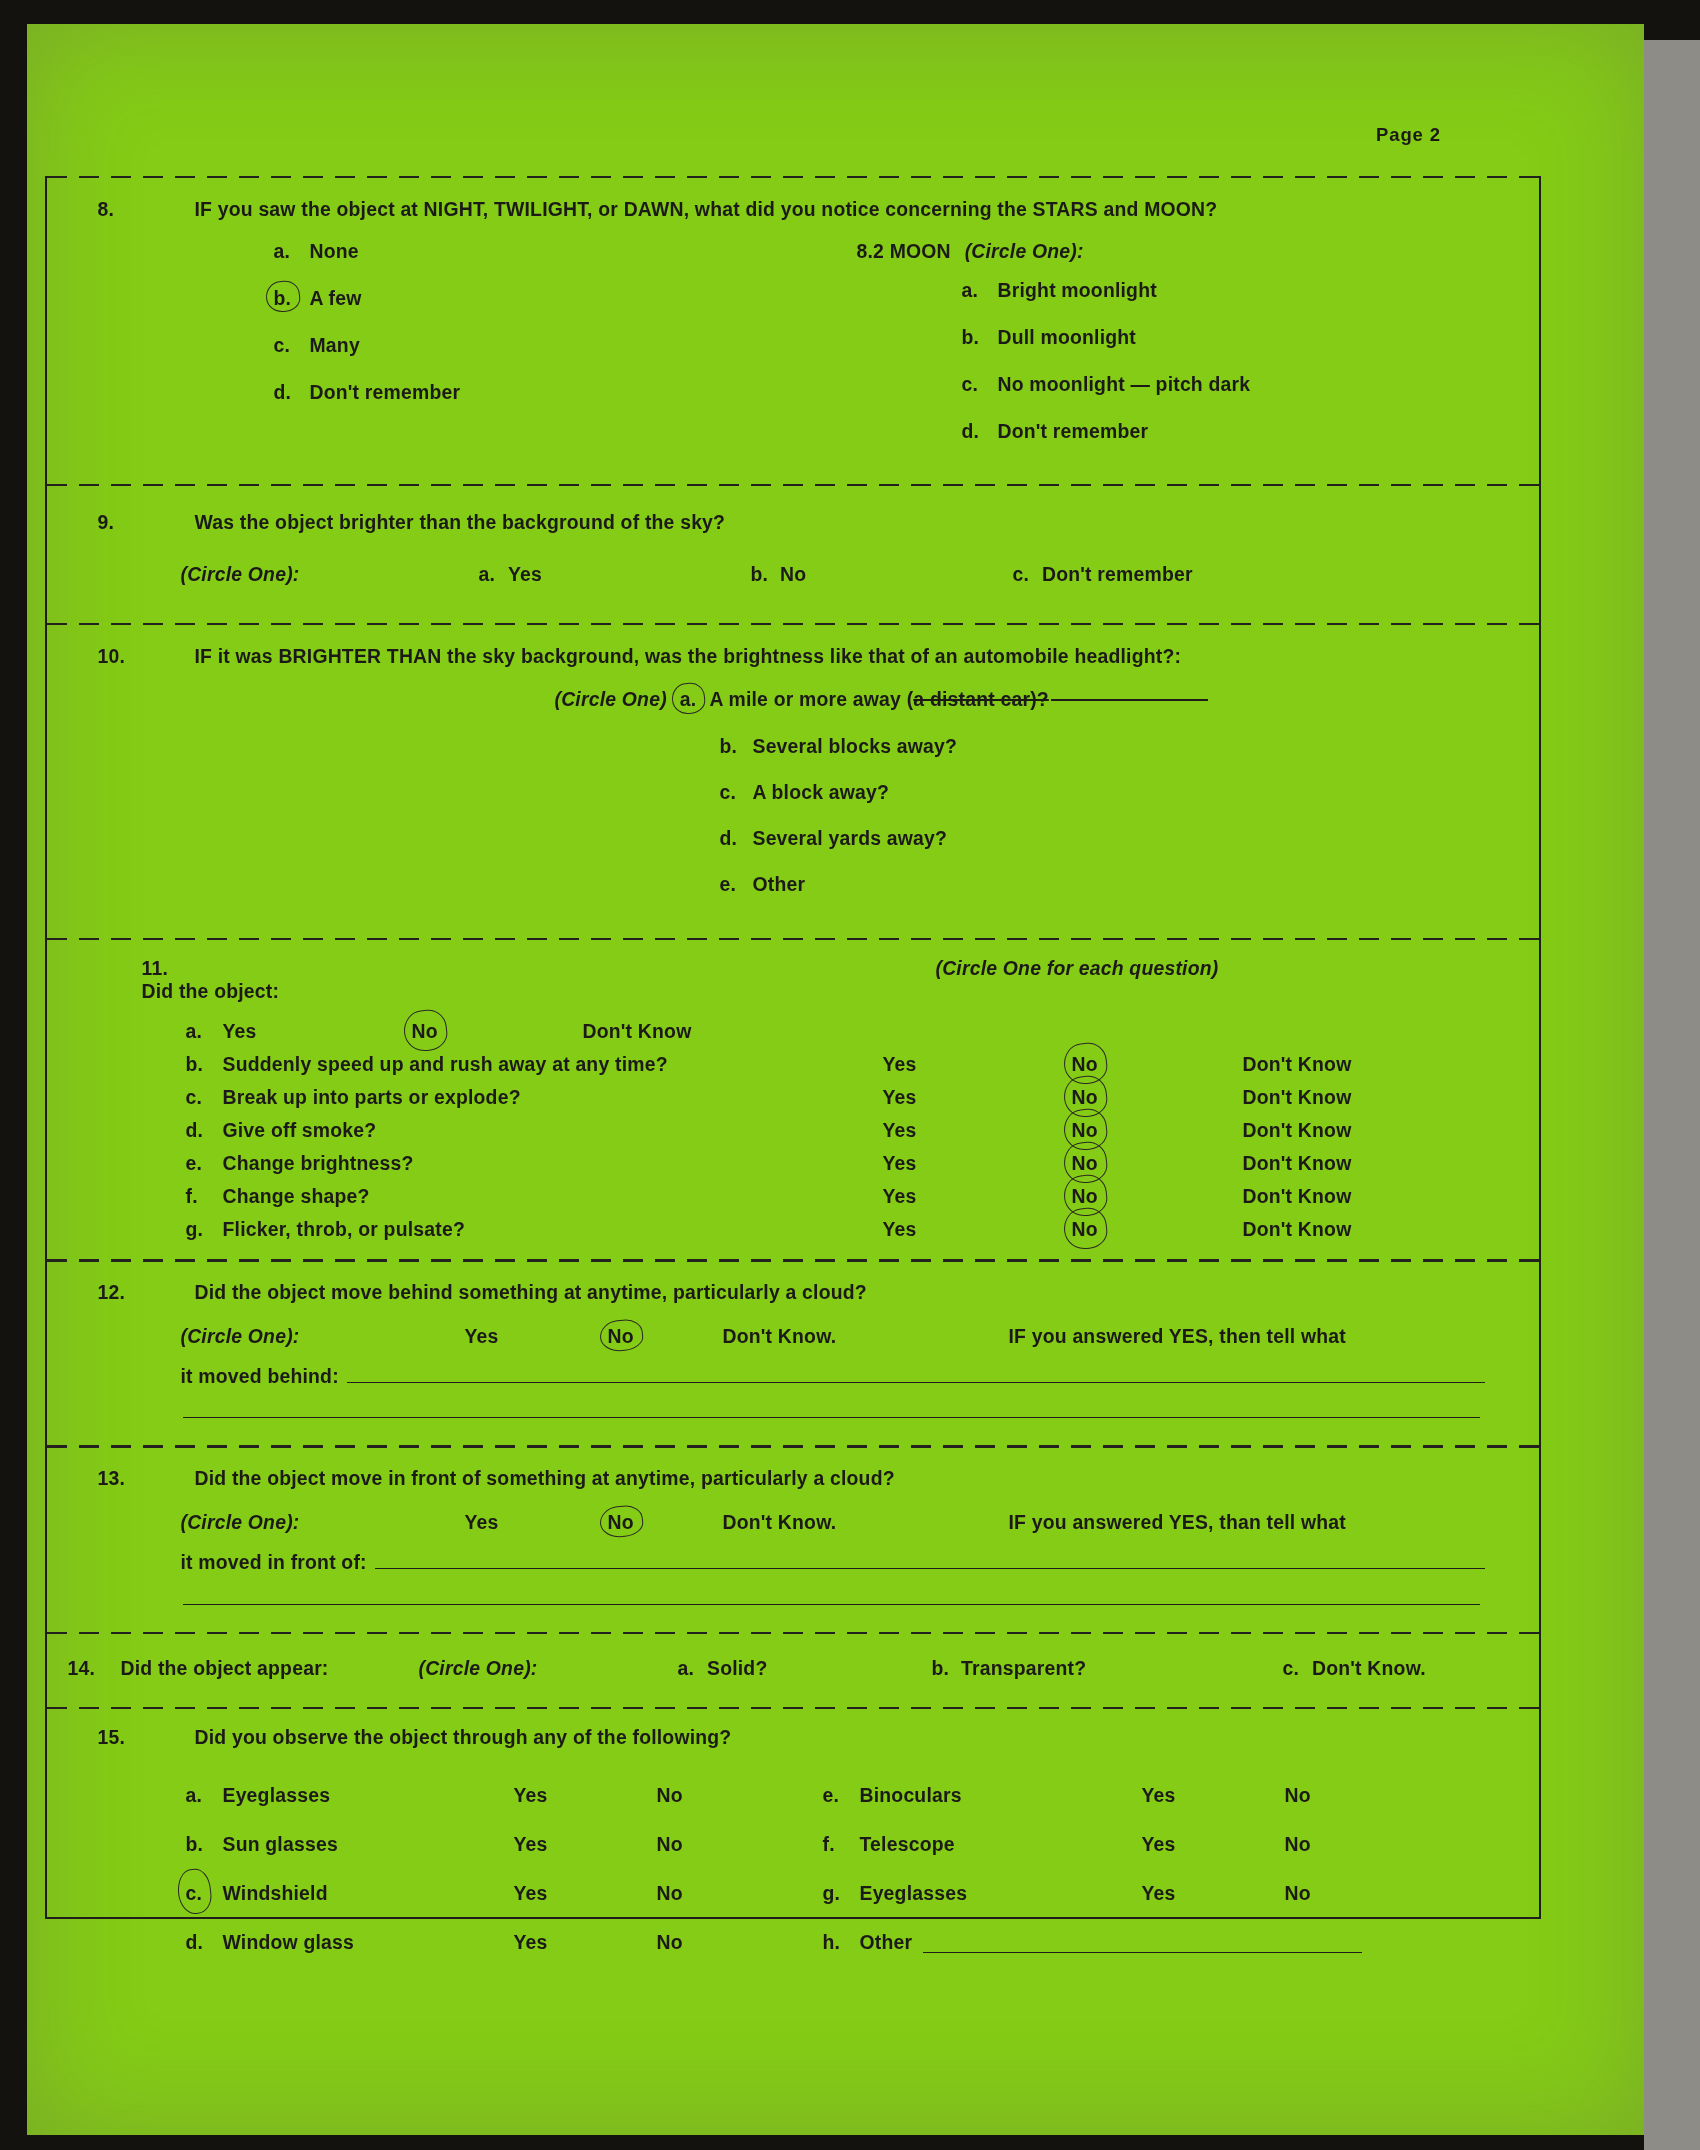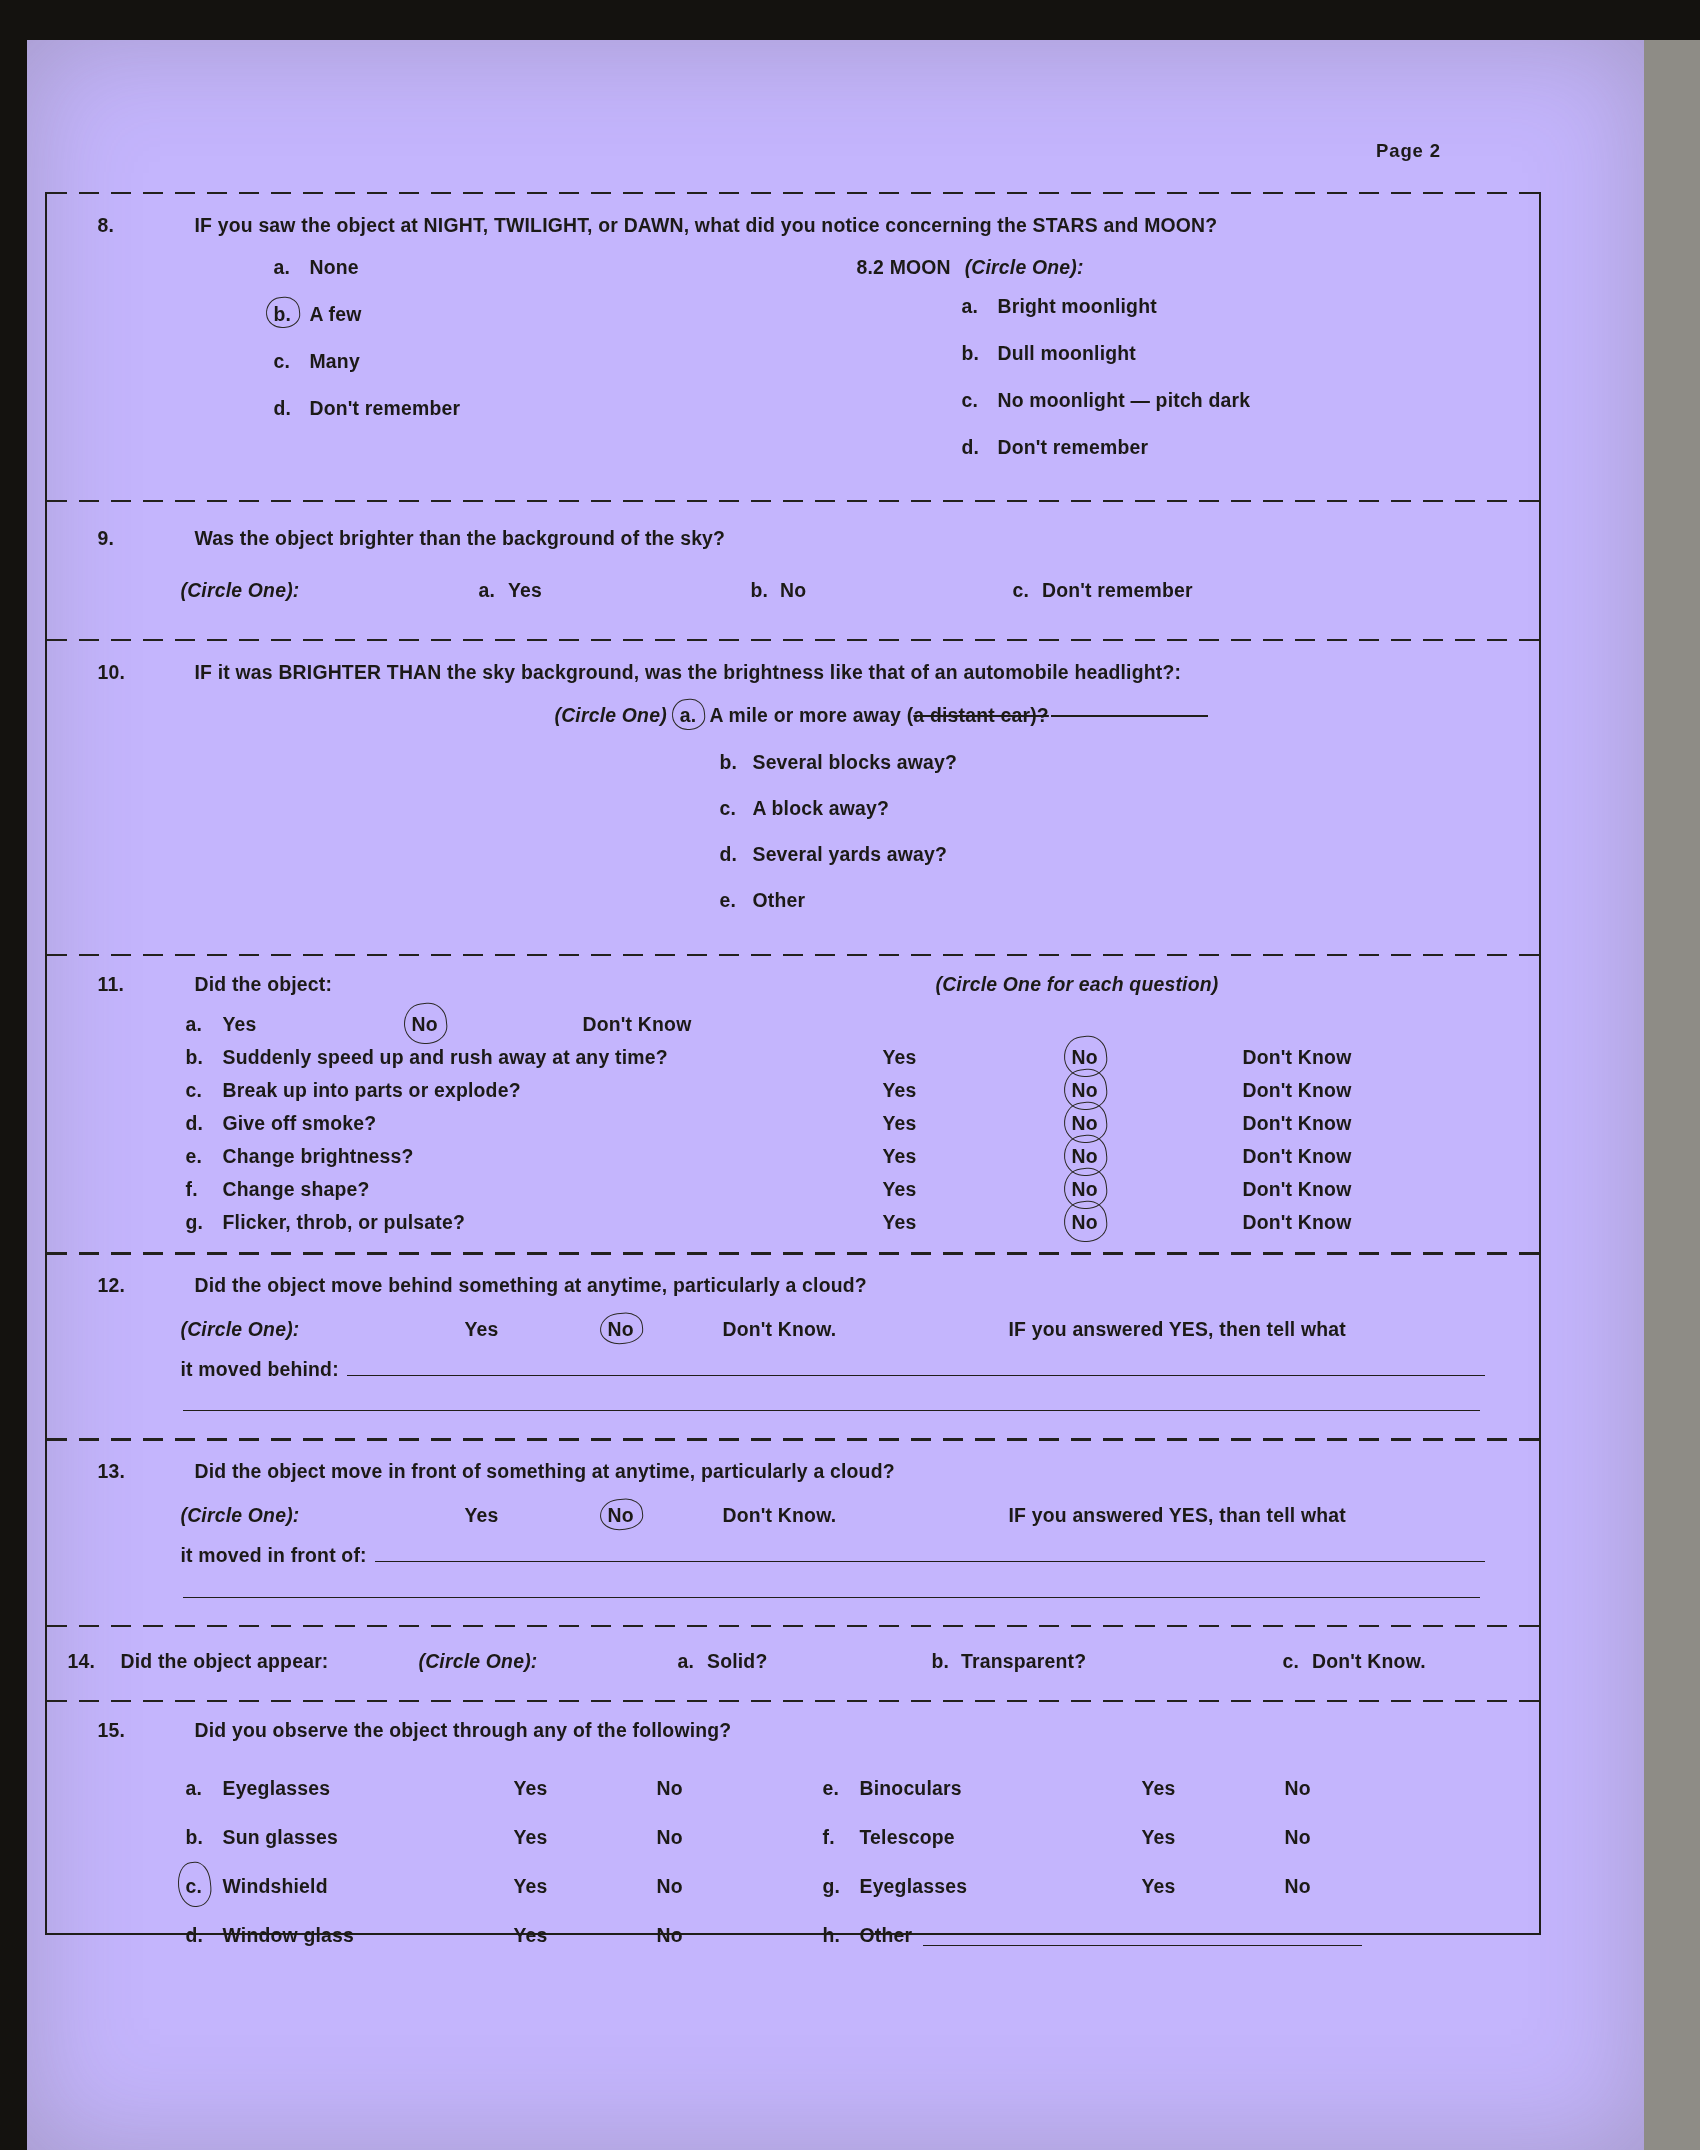--- a/index.html
+++ b/index.html
@@ -8,22 +8,22 @@
     background: #14120f;
     position: relative;
     overflow: hidden;
     font-family: "Liberation Sans", sans-serif;
   }
   .gutter-right {
     position: absolute; left: 1644px; top: 40px; width: 57px; height: 2111px;
     background: #8e8c86;
   }
   .paper {
-    position: absolute; left: 27px; top: 40px; width: 1617px; height: 2111px;
-    background: #c4b5fd;
+    position: absolute; left: 27px; top: 24px; width: 1617px; height: 2111px;
+    background: #84cc16;
     box-shadow: inset 0 0 111px rgba(95,92,84,0.30);
     color: #1c1a17;
     font-weight: 700;
     font-size: 19.4px;
     letter-spacing: 0.2px;
   }
   .page-label { position: absolute; top: 100px; right: 203px; font-size: 18.5px; letter-spacing: 0.9px; }
 
   .form-box {
     position: absolute; left: 17.5px; top: 152px; width: 1496px; height: 1743px;
@@ -80,21 +80,21 @@
   .sec10 { padding: 22px 0 18.5px; }
   .q10a { padding-left: 508px; margin-top: 20.3px; margin-bottom: 24px; }
   .sp28 { display: inline-block; width: 13px; }
   .strike { text-decoration: line-through; text-decoration-thickness: 1.8px; }
   .strike-tail { display: inline-block; width: 157px; height: 1.8px; background: #201e1a; vertical-align: 5.5px; margin-left: 1.8px; }
   .q10opt { display: flex; align-items: baseline; padding-left: 673px; margin-bottom: 23px; }
   .q10opt .ol { width: 33px; }
 
   
   .sec11 { padding: 19.4px 0 13px; }
-  .q11h { position: relative; margin-bottom: 12px; }
+  .q11h { position: relative; margin-bottom: 12px; flex-direction: column; }
   .q11instr { position: absolute; left: 889px; top: 0; }
   .q11row { display: flex; align-items: baseline; padding-left: 139px; line-height: 33px; }
   .q11row .l { flex: none; width: 37px; }
   .q11row .t { flex: none; width: 660px; }
   .q11row .y { flex: none; width: 189px; }
   .q11row .n { flex: none; width: 171px; }
   .q11row .d { flex: 1; }
 
   
   .sec12, .sec13 { padding: 22px 0 27px; }

